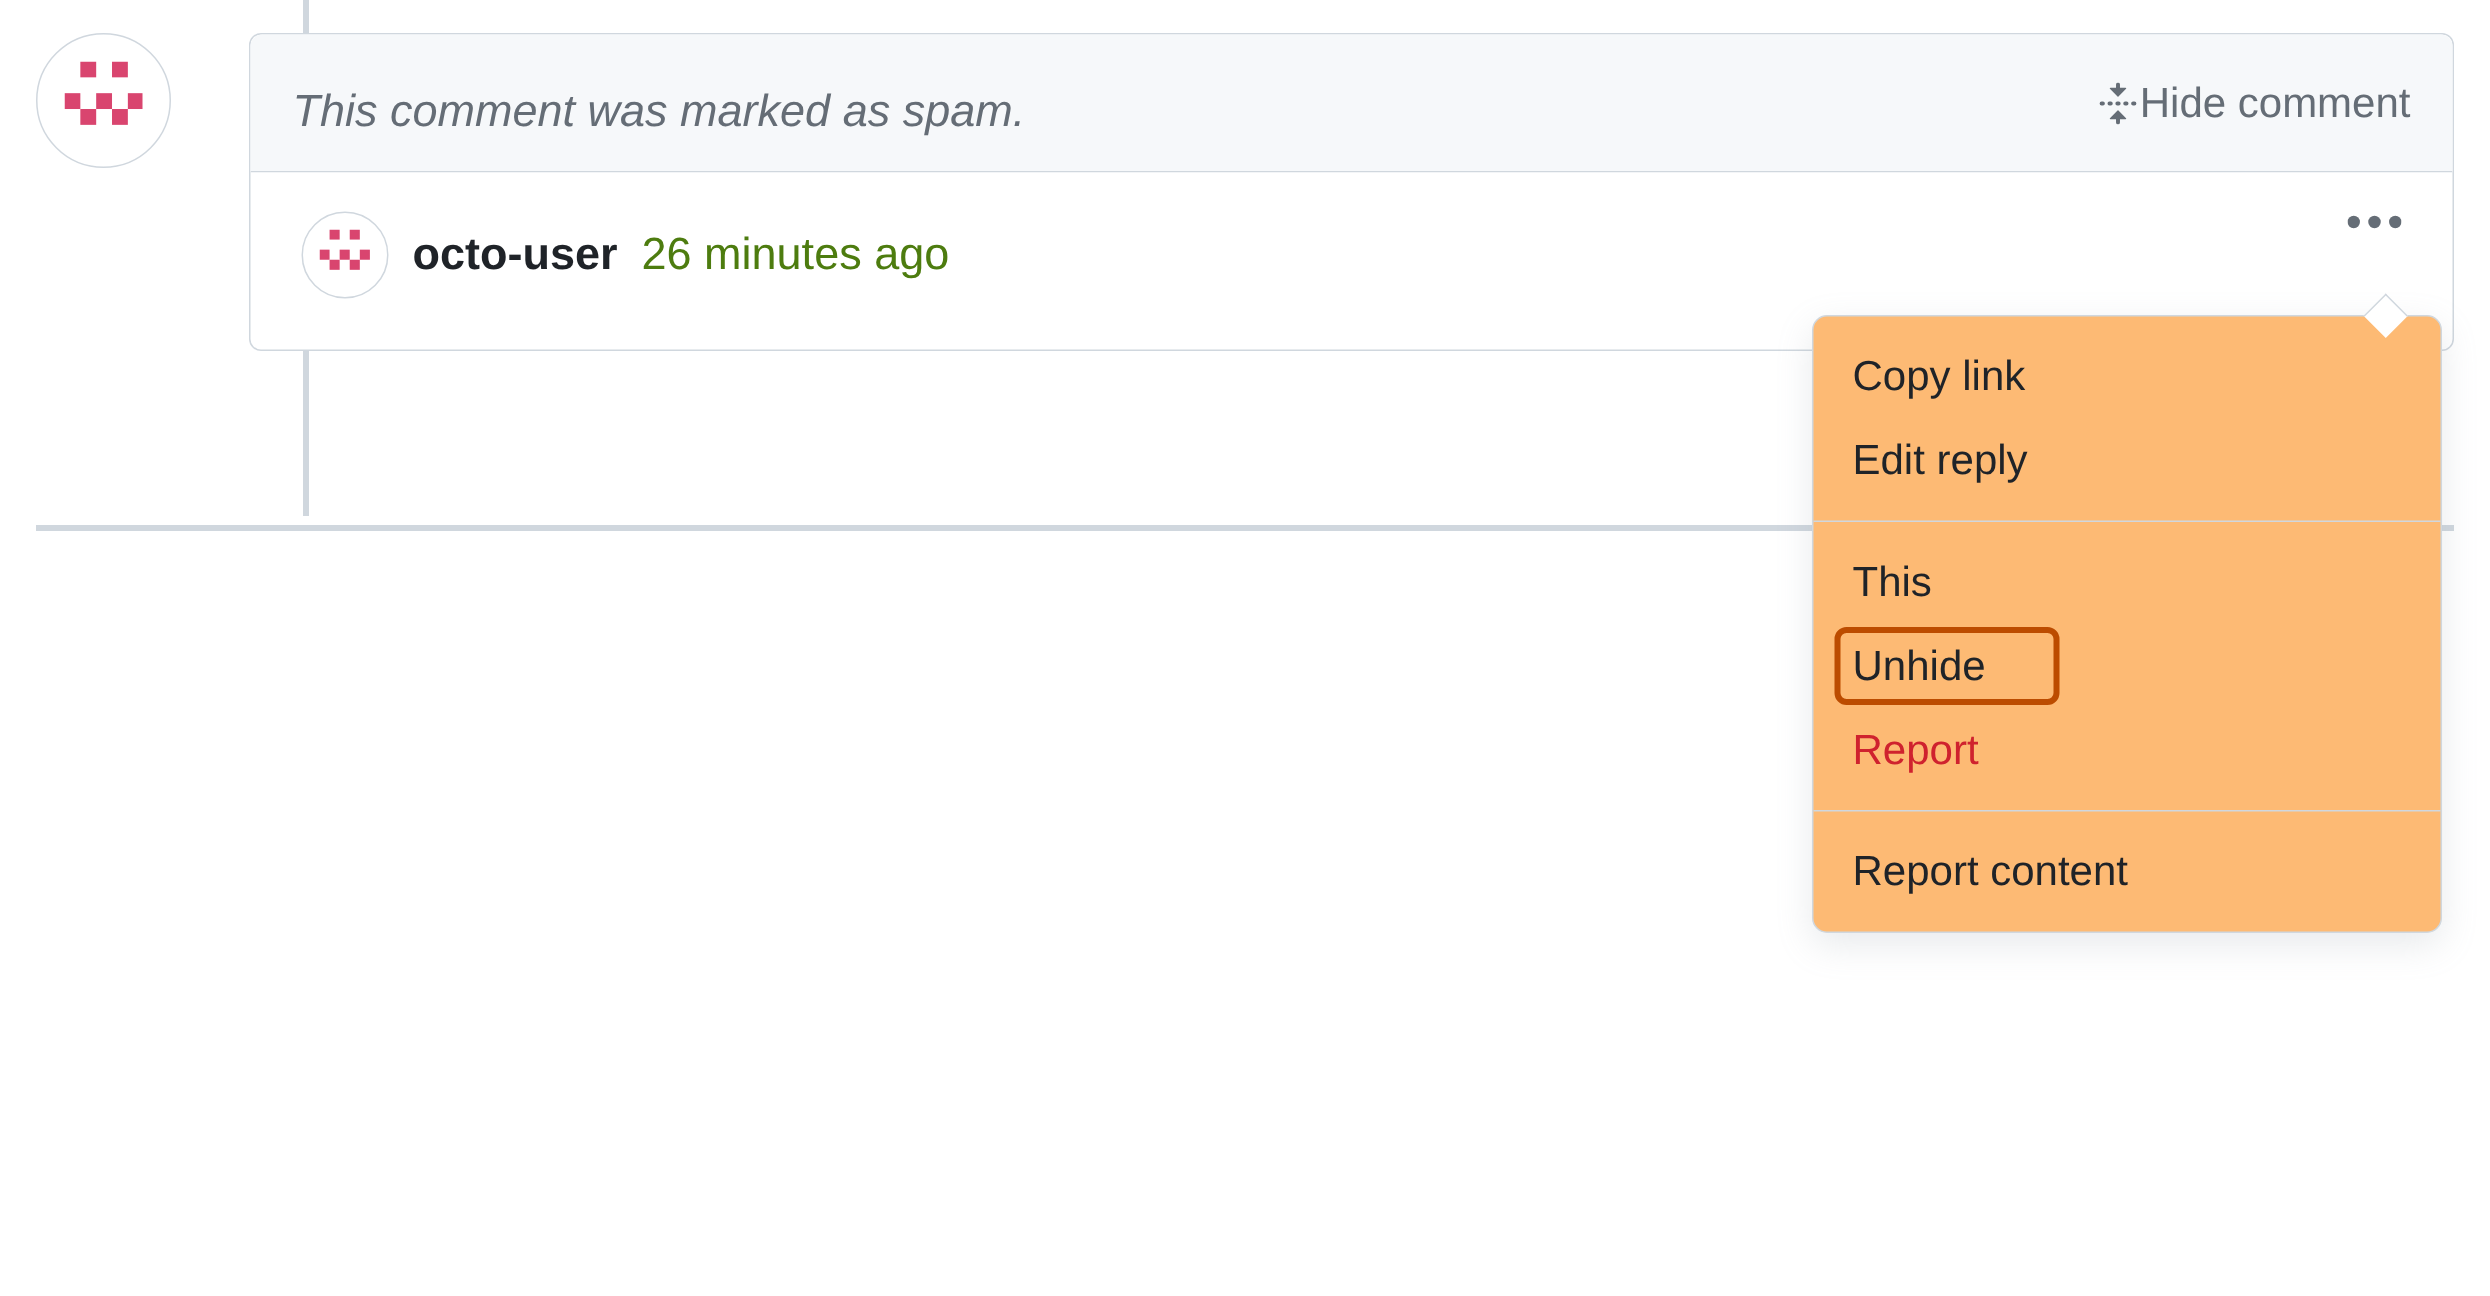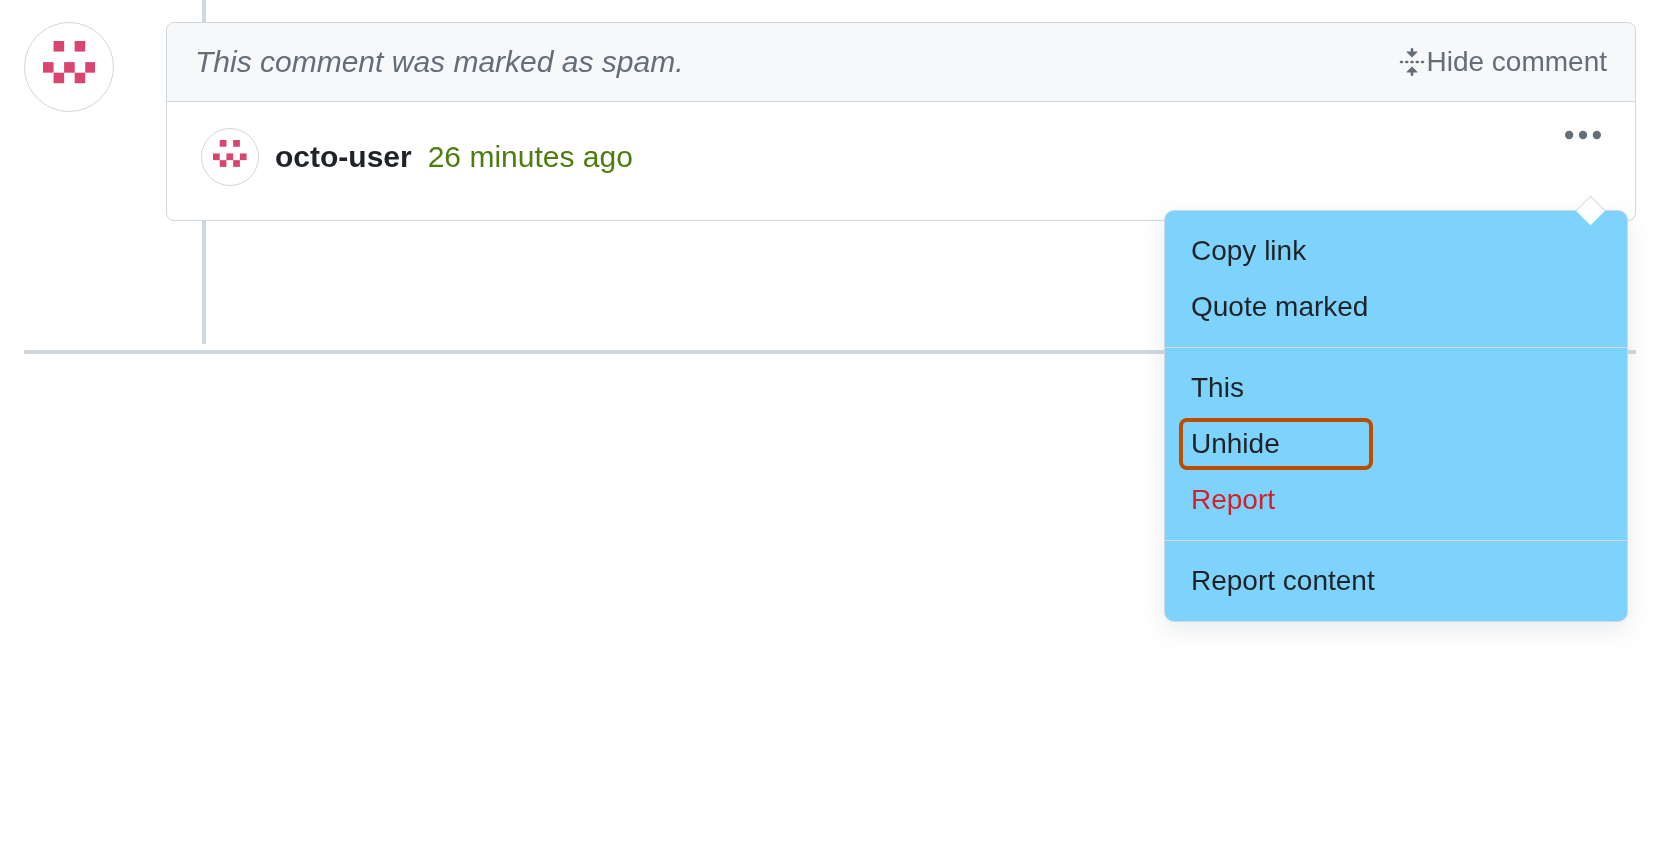--- a/index.html
+++ b/index.html
@@ -74,20 +74,21 @@
     border-top-right-radius: 8px;
     display: flex;
     align-items: center;
     justify-content: space-between;
     padding: 22px 28px;
   }
   .spam-text {
     font-style: italic;
     color: #656d76;
     font-size: 30px;
+    margin-top: 13px;
   }
   .hide-btn {
     display: inline-flex;
     align-items: center;
     color: #656d76;
     font-size: 28px;
     cursor: pointer;
     background: none;
     border: none;
     padding: 0;
@@ -124,22 +125,22 @@
   .comment-text {
     margin-top: 22px;
     margin-left: 78px;
     font-size: 30px;
     color: #1f2328;
   }
   .dropdown {
     position: absolute;
     top: 210px;
     right: 32px;
-    width: 464px;
-    background: #7dd3fc;
+    width: 420px;
+    background: #fdba74;
     border: 1px solid #d0d7de;
     border-radius: 10px;
     box-shadow: 0 8px 24px rgba(140,149,159,0.2);
     z-index: 10;
   }
   .dropdown::before {
     content: "";
     position: absolute;
     top: -11px;
     right: 26px;
@@ -246,21 +247,21 @@
             <circle cx="11.5" cy="1.5" r="1.5"></circle>
           </svg>
         </button>
       </div>
     </div>
   </div>
 
   <div class="dropdown">
     <div class="dd-section">
       <button class="dd-item">Copy link</button>
-      <button class="dd-item">Quote marked</button>
+      <button class="dd-item">Edit reply</button>
     </div>
     <div class="dd-sep"></div>
     <div class="dd-section">
       <button class="dd-item">This</button>
       <button class="dd-item highlight">Unhide</button>
       <button class="dd-item danger">Report</button>
     </div>
     <div class="dd-sep"></div>
     <div class="dd-section">
       <button class="dd-item">Report content</button>

